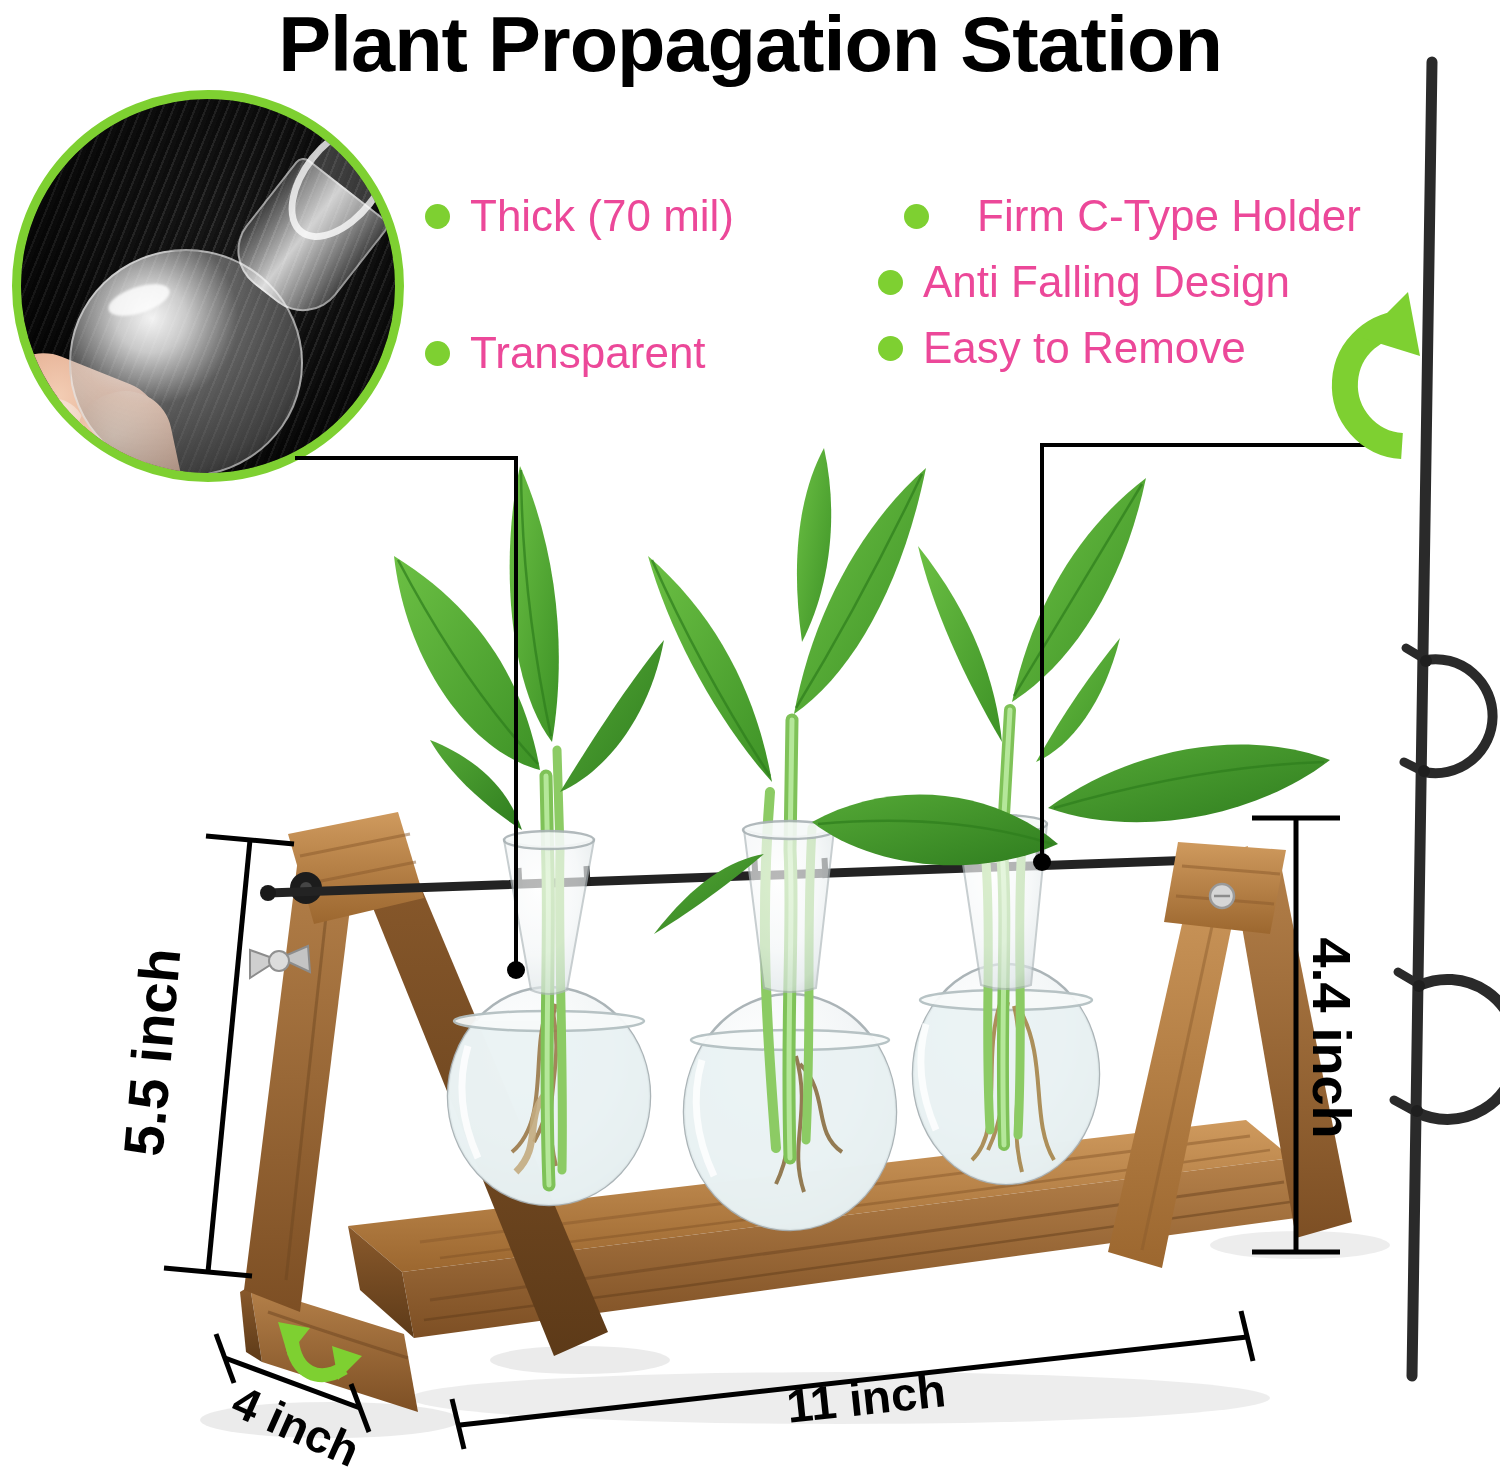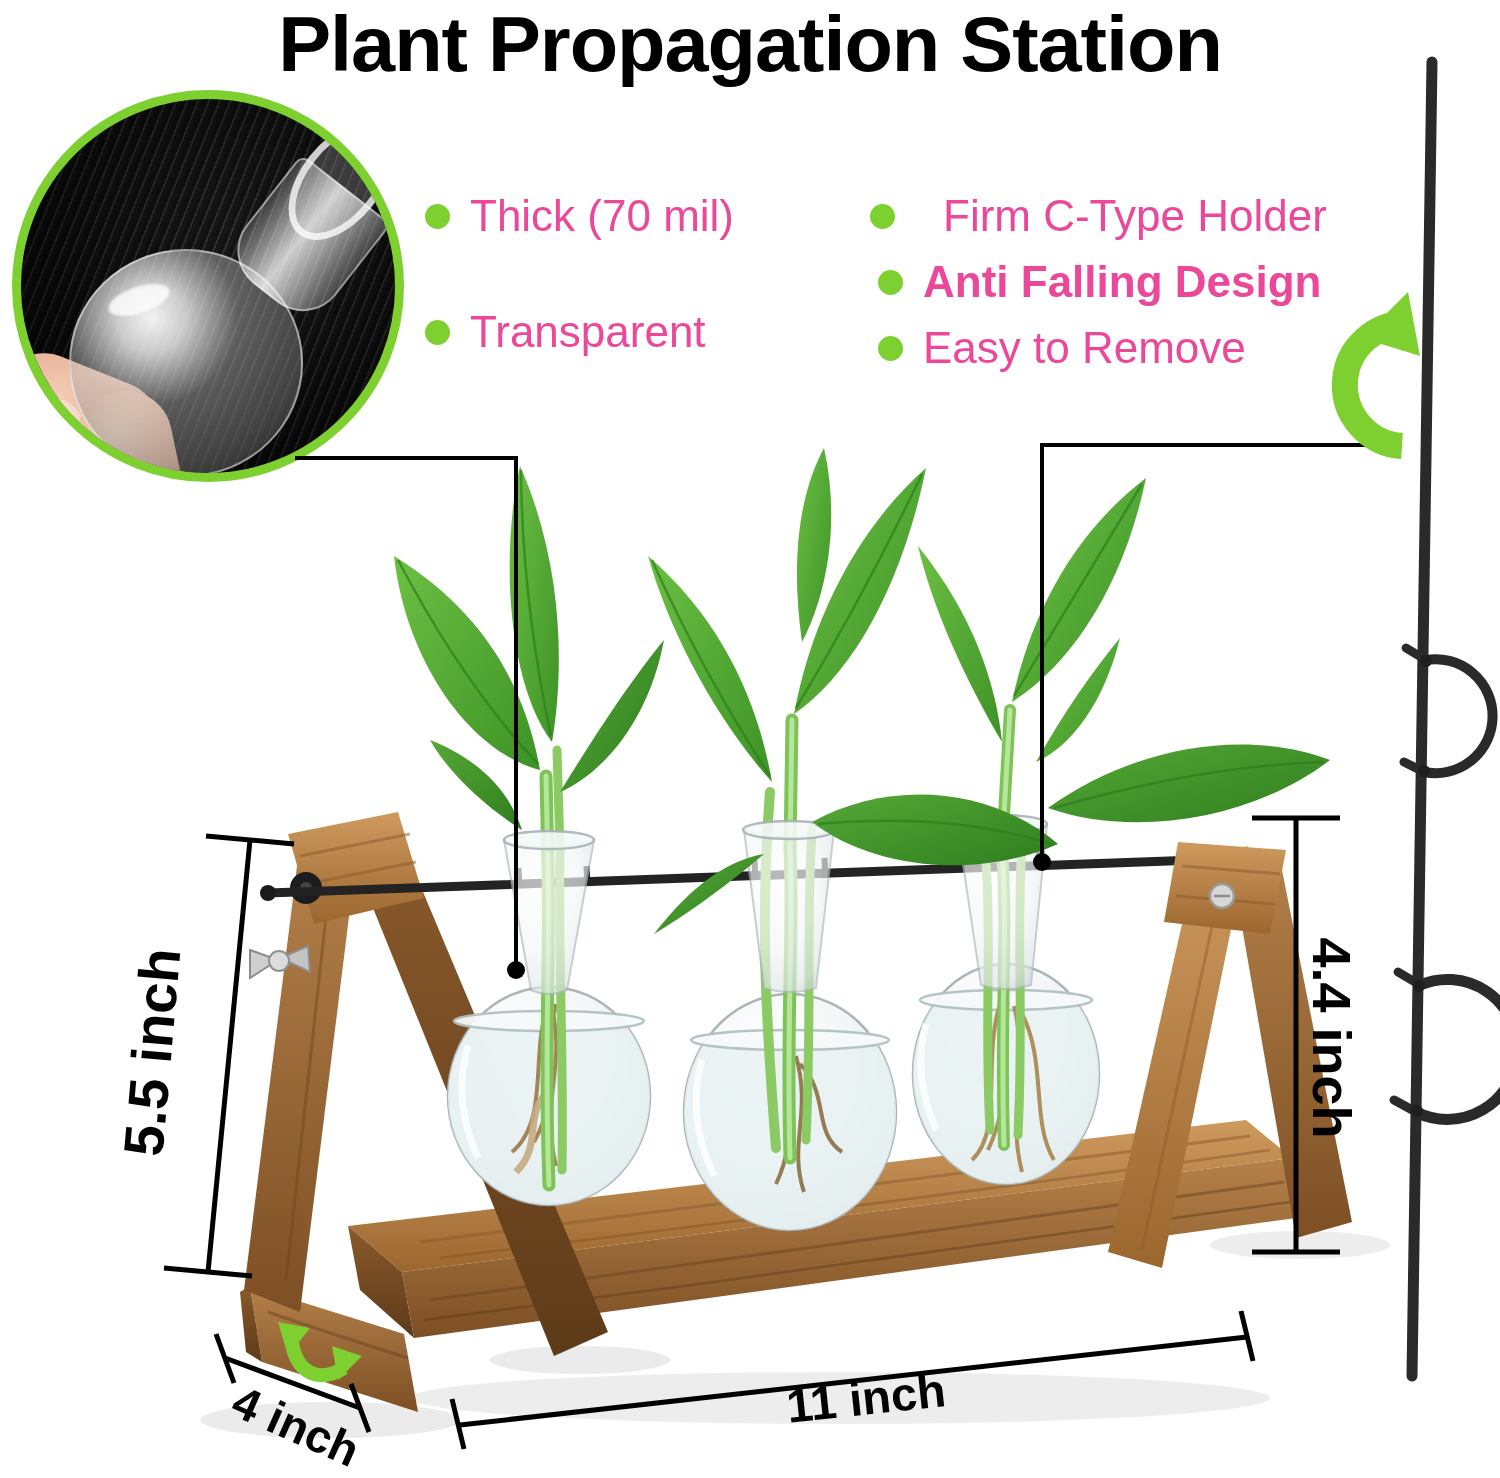--- a/index.html
+++ b/index.html
@@ -65,29 +65,29 @@
     <div class="bulb"></div>
     <div class="neck"></div>
     <div class="rim"></div>
     <div class="glint"></div>
   </div>
 
   <div class="feature" style="left:425px;top:191px;">
     <span class="dot"></span>
     <span>Thick (70 mil)</span>
   </div>
-  <div class="feature" style="left:425px;top:307px;">
+  <div class="feature" style="left:425px;top:328px;">
     <span class="dot"></span>
     <span>Transparent</span>
   </div>
-  <div class="feature" style="left:870px;top:191px;gap:48px;">
+  <div class="feature" style="left:904px;top:191px;gap:48px;">
     <span class="dot"></span>
     <span>Firm C-Type Holder</span>
   </div>
-  <div class="feature" style="left:878px;top:257px;font-weight:bold;">
+  <div class="feature" style="left:878px;top:257px;">
     <span class="dot"></span>
     <span>Anti Falling Design</span>
   </div>
   <div class="feature" style="left:878px;top:323px;text-align:right;">
     <span class="dot"></span>
     <span>Easy to Remove</span>
   </div>
 
   <svg class="layer" width="1500" height="1478" viewBox="0 0 1500 1478">
     <defs>

